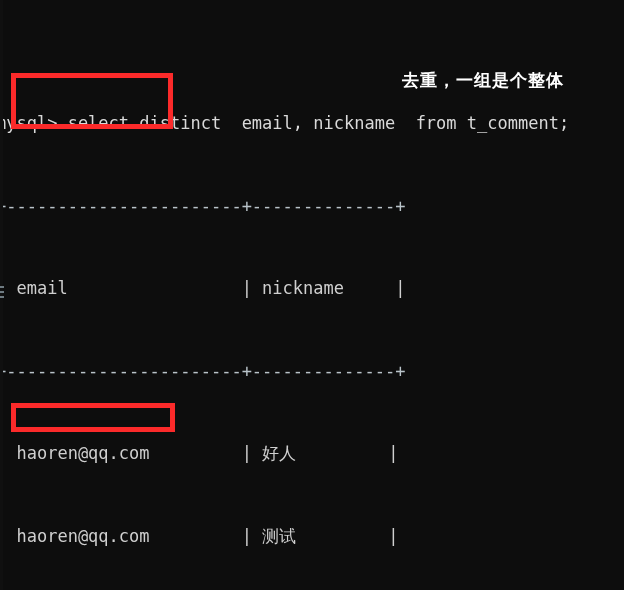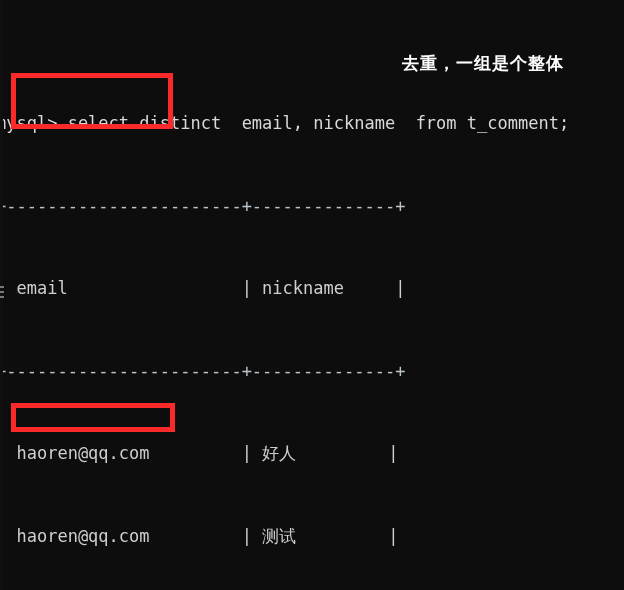--- a/index.html
+++ b/index.html
@@ -124,15 +124,15 @@
     
     
     
 
   </div>
 
   <div class="redbox" style="left:11px; top:73px; width:162px; height:56px;"></div>
 
   <div class="redbox" style="left:11px; top:403px; width:164px; height:29px;"></div>
 
-  <div class="cn-note" style="left:402px; top:50px;">去重，一组是个整体</div>
+  <div class="cn-note" style="left:402px; top:67px;">去重，一组是个整体</div>
 
 </div>
 
 </body></html>

